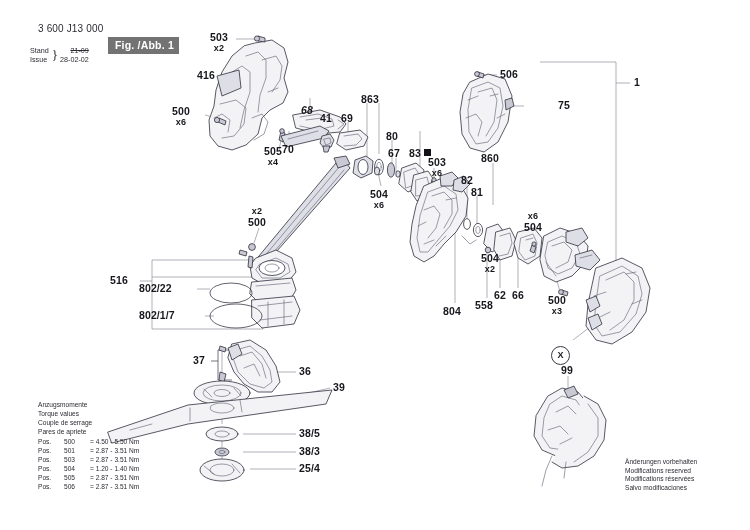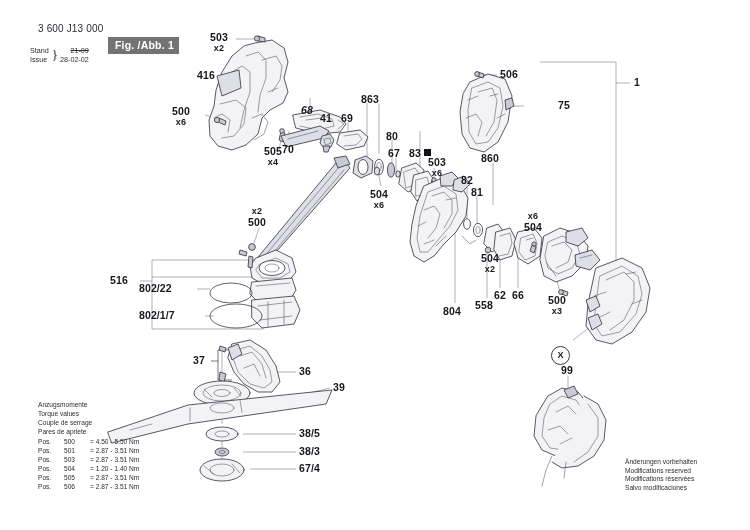--- a/index.html
+++ b/index.html
@@ -576,21 +576,21 @@
   </div>
 
   <div class="circx" style="left:551px; top:346px;">X</div>
   <div class="lbl" style="left:561px; top:364px;">99</div>
 
   <div class="lbl" style="left:193px; top:354px;">37</div>
   <div class="lbl" style="left:299px; top:365px;">36</div>
   <div class="lbl" style="left:333px; top:381px;">39</div>
   <div class="lbl" style="left:299px; top:427px;">38/5</div>
   <div class="lbl" style="left:299px; top:445px;">38/3</div>
-  <div class="lbl" style="left:299px; top:462px;">67/4</div>
+  <div class="lbl" style="left:299px; top:462px;">25/4</div>
 
   <div class="torque">
     <div>Anzugsmomente</div>
     <div>Torque values</div>
     <div>Couple de serrage</div>
     <div>Pares de apriete</div>
 
     <div class="trow">
       <span class="tpos">Pos.</span><span class="tnum">500</span><span>=</span>&nbsp;<span>4.50 - 5.50 Nm</span>
     </div>

